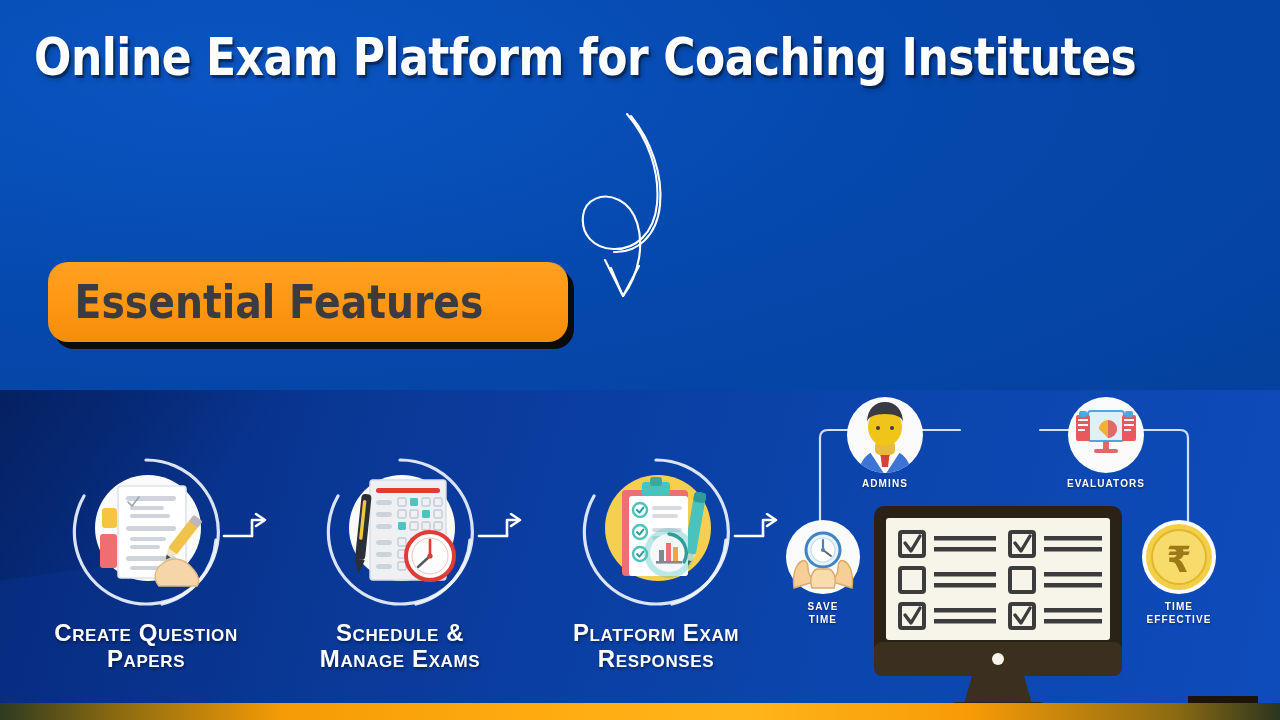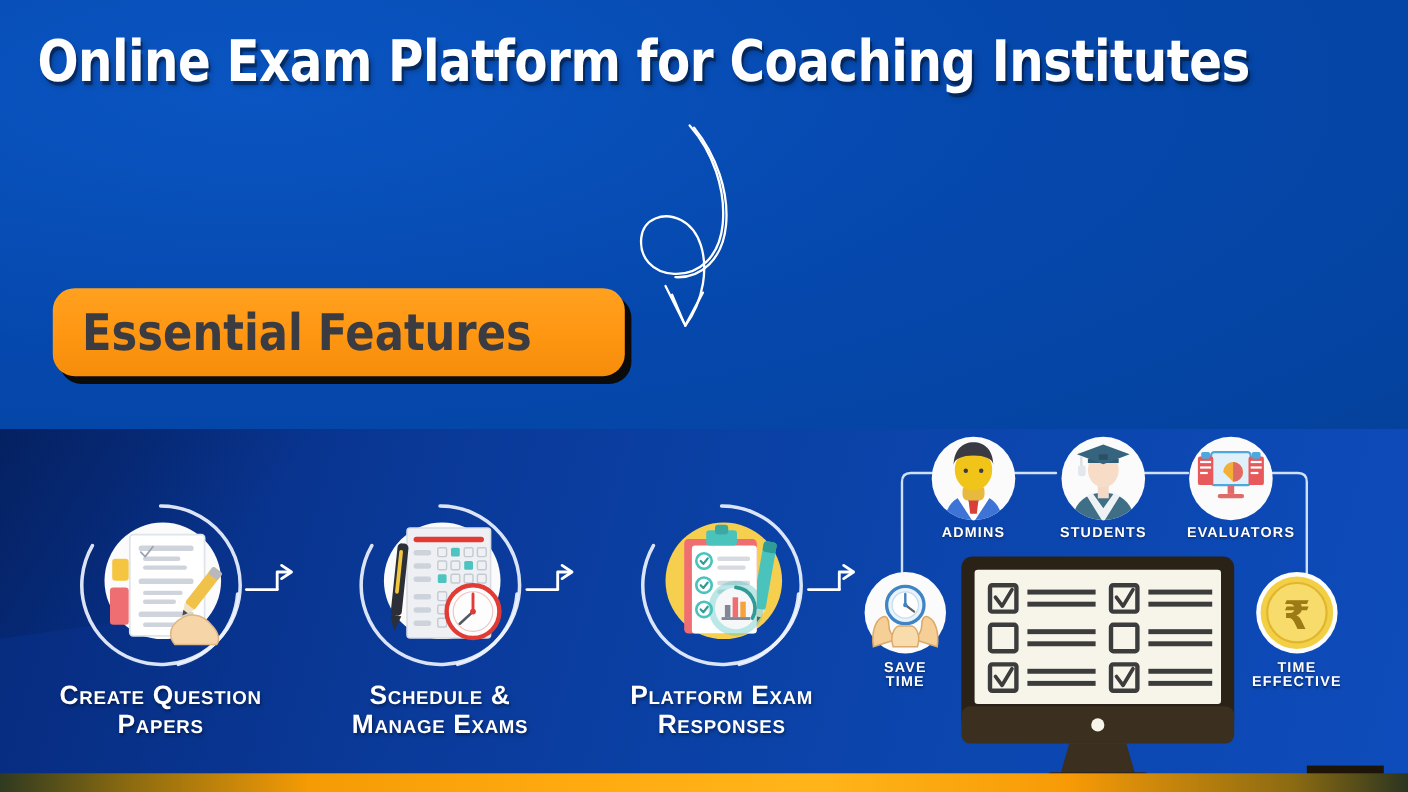--- a/index.html
+++ b/index.html
@@ -97,21 +97,21 @@
     letter-spacing:0.6px;
     text-shadow:1px 2px 3px rgba(0,0,0,0.45);
   }
   .flow-arrow{ position:absolute; width:46px; height:36px; }
 
   
   .net-label{
     position:absolute; text-align:center;
     color:#ffffff; font-weight:bold;
     font-family:"Liberation Sans", sans-serif;
-    font-size:13px; letter-spacing:1.1px;
+    font-size:10px; letter-spacing:1.1px;
     line-height:13px;
     text-shadow:0 1px 2px rgba(0,0,0,0.5);
   }
 
   
   .strip{
     position:absolute; left:0; top:703px; width:1280px; height:17px;
     background:linear-gradient(90deg,
       #2f3a20 0%, #8a6a10 9%, #f59b05 22%, #ffab10 42%,
       #ffb51a 58%, #f79a06 76%, #8a6a12 92%, #2b3520 100%);
@@ -328,42 +328,22 @@
           <rect x="30" y="46" width="20" height="14" rx="5" fill="#e8b93f"></rect>
           <ellipse cx="40" cy="32" rx="17" ry="19" fill="#f0c419"></ellipse>
           <path d="M22,28 c0,-14 8,-21 18,-21 c10,0 18,7 18,21 c0,-6 -8,-9 -18,-9 c-10,0 -18,3 -18,9 z" fill="#3a3a44"></path>
           <circle cx="33" cy="33" r="2" fill="#3a3a44"></circle>
           <circle cx="47" cy="33" r="2" fill="#3a3a44"></circle>
         </g>
       </svg>
       <div class="net-label" style="left:0; top:82px; width:80px;">ADMINS</div>
     </div>
 
-    <div style="position:absolute; left:963px; top:5px; width:80px;">
-      <svg style="width:80px;height:80px;" viewBox="0 0 80 80">
-        <circle cx="40" cy="40" r="38" fill="#fbfbfb"></circle>
-        <clipPath id="cstu">
-            <circle cx="40" cy="40" r="38"></circle>
-          </clipPath>
-        <g clip-path="url(#cstu)">
-          <path d="M12,80 c0,-18 13,-27 28,-27 c15,0 28,9 28,27 z" fill="#3f6f86"></path>
-          <path d="M30,53 l10,14 l10,-14 l5,3 l-15,24 l-15,-24 z" fill="#eef2f5"></path>
-          <rect x="35" y="44" width="10" height="14" fill="#f3d9c6"></rect>
-          <ellipse cx="40" cy="32" rx="14" ry="16" fill="#f7ddc8"></ellipse>
-          <path d="M26,26 h28 v-4 h-28 z" fill="#2f5b74"></path>
-          <path d="M16,18 l24,-9 l24,9 l-24,9 z" fill="#36647f"></path>
-          <rect x="36" y="18" width="8" height="5" fill="#2a5066"></rect>
-          <path d="M20,20 v10" stroke="#d9dde2" stroke-width="2" fill="none"></path>
-          <rect x="17" y="28" width="7" height="10" rx="3" fill="#e4e7eb"></rect>
-        </g>
-      </svg>
-      <div class="net-label" style="left:0; top:82px; width:80px;">STUDENTS</div>
-    </div>
-
-    <div style="position:absolute; left:1066px; top:5px; width:80px;margin-left:13px;">
+
+    <div style="position:absolute; left:1066px; top:5px; width:80px;">
       <svg style="width:80px;height:80px;" viewBox="0 0 80 80">
         <circle cx="40" cy="40" r="38" fill="#fbfbfb"></circle>
         <rect x="22" y="16" width="36" height="30" rx="3" fill="#dff0fb" stroke="#4fa8dd" stroke-width="2"></rect>
         <rect x="37" y="46" width="6" height="8" fill="#e06a68"></rect>
         <rect x="28" y="54" width="24" height="4" rx="2" fill="#e06a68"></rect>
         <path d="M33,34 a9,9 0 1,1 9,9 z" fill="#f2b134"></path>
         <path d="M42,25 a9,9 0 0,1 0,18 z" fill="#e06a68"></path>
         <rect x="10" y="20" width="14" height="26" rx="2" fill="#e8595c"></rect>
         <g fill="#ffffff">
             <rect x="12" y="24" width="10" height="2"></rect>

